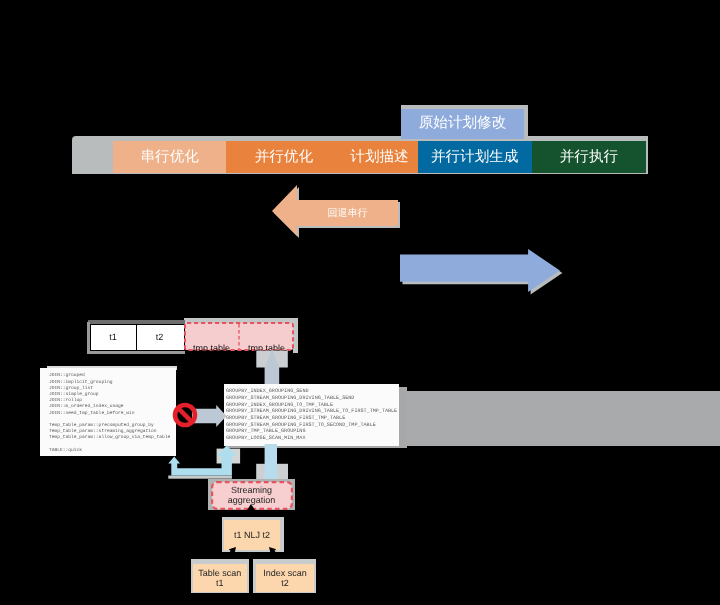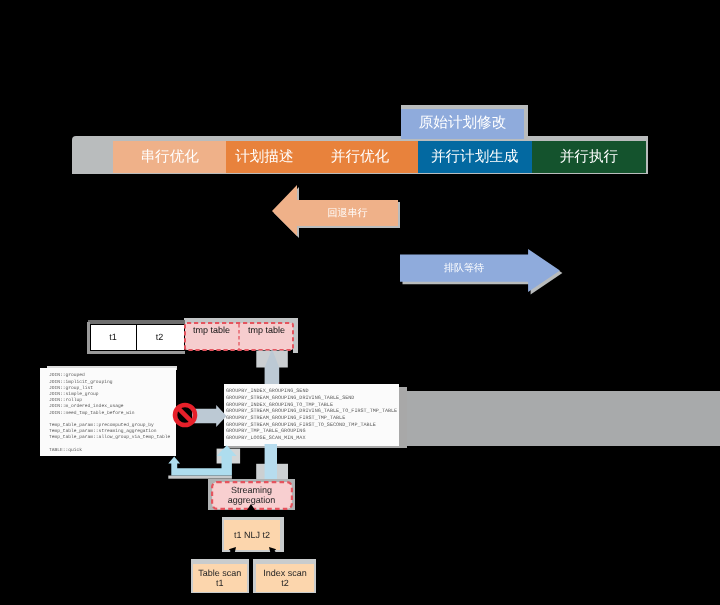--- a/index.html
+++ b/index.html
@@ -34,21 +34,21 @@
   
   .strip-shadow{position:absolute;left:88px;top:319.5px;width:97px;height:4.5px;background:#6e6e6e;}
   .strip-shadow-b{position:absolute;left:87px;top:351px;width:98px;height:2.5px;background:#9a9a9a;}
   .strip-shadow-l{position:absolute;left:87px;top:322px;width:2.5px;height:31px;background:#9a9a9a;}
   .strip-shadow2{position:absolute;left:184px;top:317.5px;width:114px;height:6px;background:#c3c6c7;}
   .strip-shadow3{position:absolute;left:293px;top:317.5px;width:5px;height:35px;background:#c3c6c7;}
   .strip{position:absolute;left:89.5px;top:323.5px;width:95px;height:27.5px;display:flex;border:1.5px solid #000;box-sizing:border-box;background:#fff;}
   .cell{display:flex;align-items:center;justify-content:center;font-size:9px;color:#111;box-sizing:border-box;}
   .c-t1{width:46px;border-right:1.5px solid #000;}
   .c-t2{width:46px;}
-  .pinkstrip{position:absolute;left:184px;top:316px;width:110px;height:28.5px;display:flex;box-sizing:border-box;background:transparent;}
+  .pinkstrip{position:absolute;left:184px;top:334px;width:110px;height:28.5px;display:flex;box-sizing:border-box;background:transparent;}
   .pinkstrip-outline{position:absolute;left:184px;top:322px;}
   .c-tmp1{width:55px;}
   .c-tmp2{width:55px;}
 
   .fg-ab{fill:#bcc9d4;}
   .fg-cy{fill:#aeddee;}
   .ar-up1{position:absolute;left:256px;top:345px;}
   .ar-right1{position:absolute;left:192px;top:405px;}
   .no-entry{position:absolute;left:172px;top:402px;}
   .ar-u{position:absolute;left:163px;top:443px;}
@@ -87,25 +87,25 @@
 </head>
 <body>
 
 <div class="stage">
 
   <div class="band-shadow"></div>
   <div class="band">
     <div class="seg s0">
         <span>串行优化</span>
       </div>
+    <div class="seg s1">
+        <span>并行优化</span>
+      </div>
     <div class="seg s2">
         <span>计划描述</span>
-      </div>
-    <div class="seg s1">
-        <span>并行优化</span>
       </div>
     <div class="seg s3">
         <span>并行计划生成</span>
       </div>
     <div class="seg s4">
         <span>并行执行</span>
       </div>
   </div>
 
   <div class="callout-shadow"></div>
@@ -120,21 +120,20 @@
     </svg>
     <span class="arrow-label">回退串行</span>
   </div>
 
 
   <div class="arrow-right-wrap a-queue">
     <svg width="168" height="52" viewBox="0 0 168 52">
       <polygon class="sh" points="2.0,9.4 130.1,9.4 130.1,4.0 161.9,25.5 130.1,47.0 130.1,36.7 2.0,36.7" transform="translate(2.5,2.5)"></polygon>
       <polygon class="fg-bl" points="2.0,9.4 130.1,9.4 130.1,4.0 161.9,25.5 130.1,47.0 130.1,36.7 2.0,36.7"></polygon>
     </svg>
-    <span class="arrow-label">排队等待</span>
   </div>
 
   <div class="strip-shadow2"></div>
   <div class="strip-shadow3"></div>
   <div class="strip-shadow"></div>
   <div class="strip-shadow-b"></div>
   <div class="strip-shadow-l"></div>
   <div class="strip">
     <div class="cell white c-t1">
         <span>t1</span>

